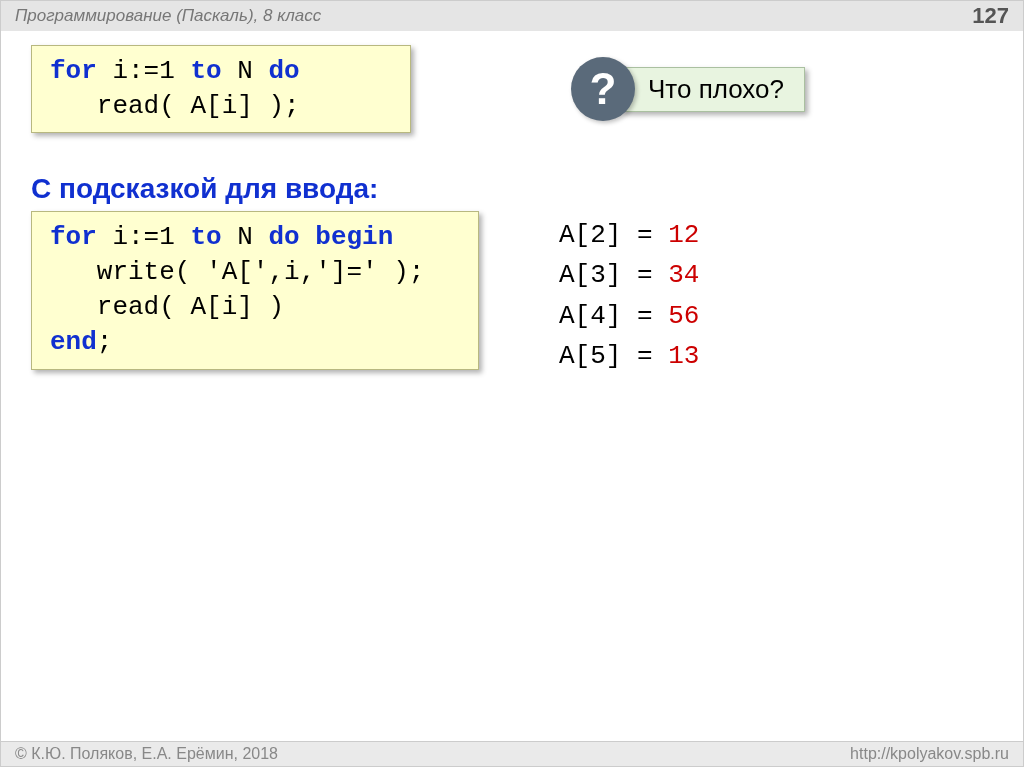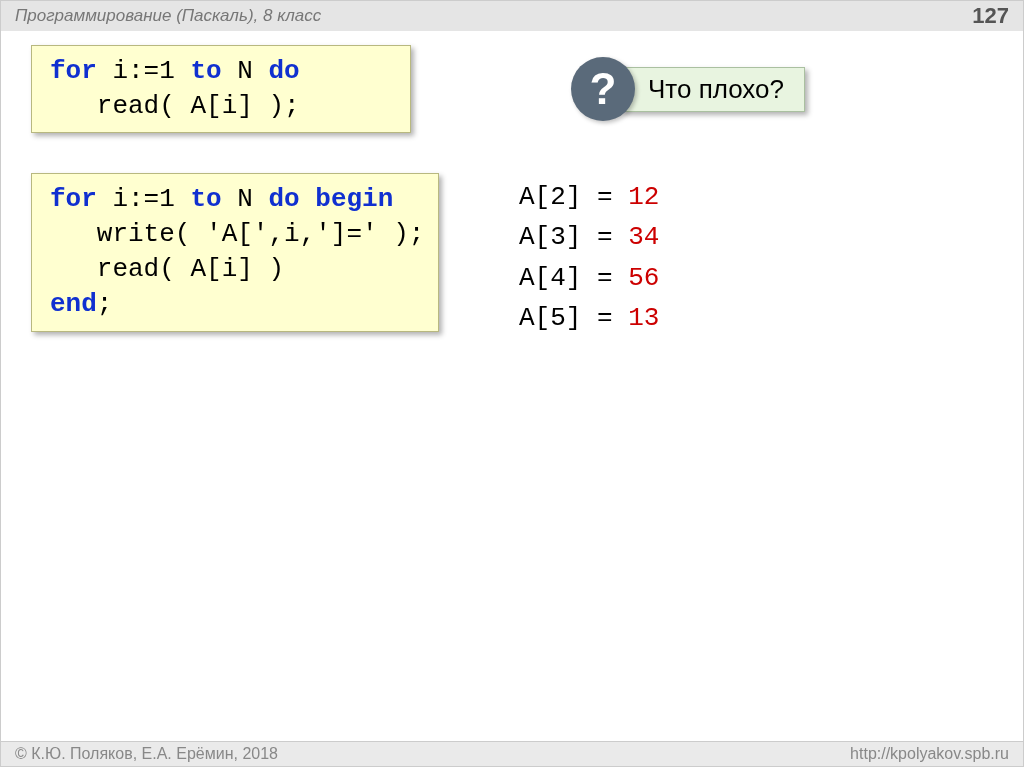--- a/index.html
+++ b/index.html
@@ -93,21 +93,21 @@
       color: #1030d0;
       margin-bottom: 6px;
       margin-top: 10px;
     }
     .row-2 {
       display: flex;
       gap: 80px;
       align-items: flex-start;
     }
     .code-box-2 {
-      width: 408px;
+      width: 448px;
     }
     .output-list {
       font-family: 'Courier New', monospace;
       font-size: 26px;
       line-height: 1.55;
       margin-top: 4px;
     }
     .output-line .val {
       color: #cc0000;
     }
@@ -141,20 +141,21 @@
       <div><span class="hl-keyword">for</span><span> i:=1 </span><span class="hl-keyword">to</span><span> N </span><span class="hl-keyword">do</span></div>
       <div style="white-space: pre;">   read( A[i] );</div>
     </div>
 
     <div class="question-group">
       <div class="question-circle">?</div>
       <div class="question-label">Что плохо?</div>
     </div>
   </div>
 
+  <div class="subtitle">С подсказкой для ввода:</div>
 
   <div class="row-2">
     <div class="code-box code-box-2">
       <div><span class="hl-keyword">for</span><span> i:=1 </span><span class="hl-keyword">to</span><span> N </span><span class="hl-keyword">do</span><span> </span><span class="hl-keyword">begin</span></div>
       <div style="white-space: pre;">   write( 'A[',i,']=' );</div>
       <div style="white-space: pre;">   read( A[i] )</div>
       <div><span class="hl-keyword">end</span><span>;</span></div>
     </div>
 
     <div class="output-list">

